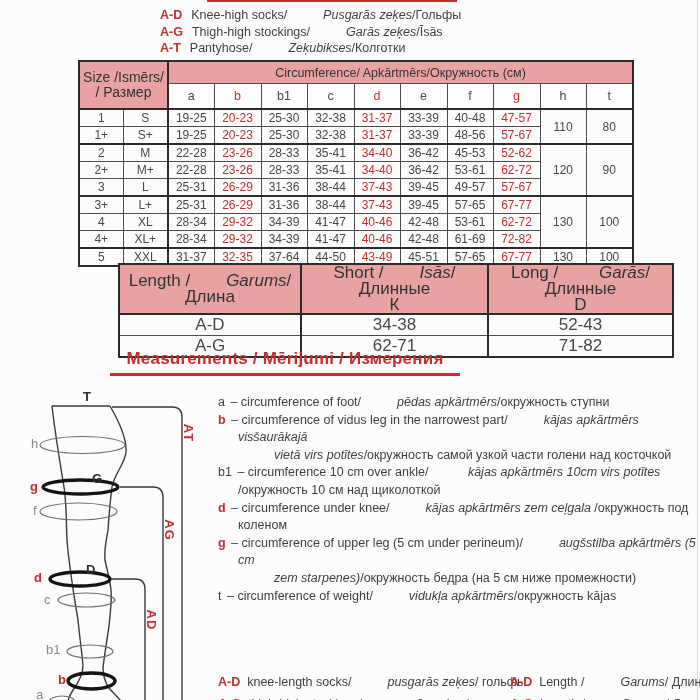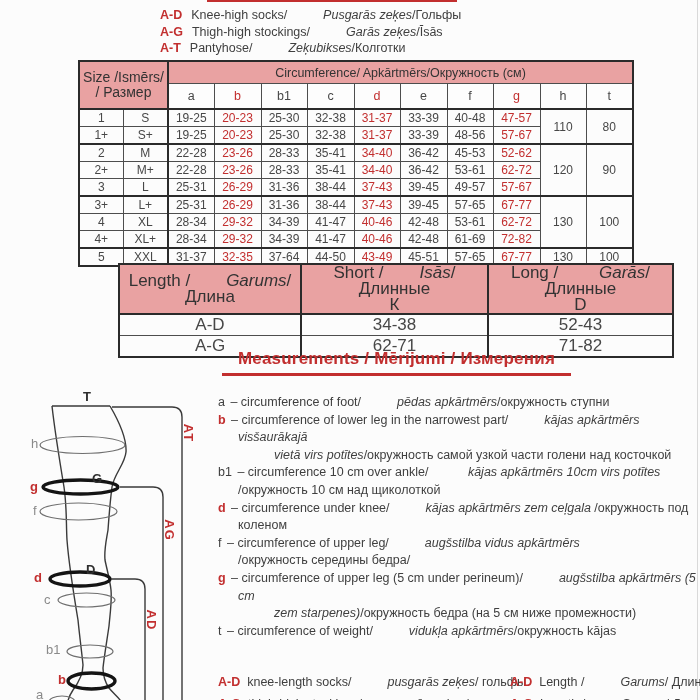--- a/index.html
+++ b/index.html
@@ -36,21 +36,21 @@
   .size-table .sep-r{border-right:2px solid var(--border-thick);}
   .size-table .size-head{border-right:2px solid var(--border-thick);}
   .size-table td.red,.size-table th.red{color:var(--red);}
 
   
   .length-table{position:absolute;left:78px;top:263px;width:554px;font-size:17px;color:#474747;border:2px solid var(--border-thick);margin-left:40px;}
   .length-table th{background:var(--pink);color:#333;font-weight:normal;height:34px;border:2px solid var(--border-thick);text-align:center;vertical-align:middle;line-height:16px;padding:0;}
   .length-table td{border:1px solid var(--border);border-left:2px solid var(--border-thick);border-right:2px solid var(--border-thick);text-align:center;height:19px;padding:0;}
 
   
-  .m-title-wrap{position:absolute;left:17px;top:349px;width:554px;text-align:right;}
+  .m-title-wrap{position:absolute;left:8px;top:349px;width:554px;text-align:center;}
   .m-title{display:inline-block;font-size:17px;font-weight:bold;color:var(--red);border-bottom:3px solid var(--red);padding:0 16px 4px 16px;letter-spacing:.2px;}
 
   
   .m-list{position:absolute;left:218px;top:394px;width:478px;font-size:12.5px;line-height:17.6px;color:var(--ink);}
   .m-item{padding-left:20px;text-indent:-20px;}
   .m-key{margin-right:2px;}
   .m-key.red{color:var(--red);font-weight:bold;}
 
   
   .b-legend{position:absolute;font-size:12.5px;line-height:22px;color:var(--ink);white-space:nowrap;}
@@ -296,24 +296,23 @@
     <text class="lbl-gray" x="38" y="266">b1</text>
     <text class="lbl-red" x="50" y="296">b</text>
     <text class="lbl-gray" x="28" y="311">a</text>
     <text class="lbl-bracket" transform="rotate(90 176 45)" x="176" y="45" text-anchor="middle">AT</text>
     <text class="lbl-bracket" transform="rotate(90 157 142)" x="157" y="142" text-anchor="middle">AG</text>
     <text class="lbl-bracket" transform="rotate(90 139 232)" x="139" y="232" text-anchor="middle">AD</text>
   </svg>
 
   <div id="m-list" class="m-list">
       <div class="m-item"><span class="m-key">a</span><span> – circumference of foot/</span><span class="it ">pēdas apkārtmērs</span><span>/окружность ступни</span></div>
-      <div class="m-item"><span class="m-key red">b</span><span> – circumference of lower leg in the narrowest part/</span><span class="it ">kājas apkārtmērs visšaurākajā</span><br><span class="it ">vietā virs potītes</span><span>/окружность самой узкой части голени над косточкой</span></div>
+      <div class="m-item"><span class="m-key red">b</span><span> – circumference of vidus leg in the narrowest part/</span><span class="it ">kājas apkārtmērs visšaurākajā</span><br><span class="it ">vietā virs potītes</span><span>/окружность самой узкой части голени над косточкой</span></div>
       <div class="m-item"><span class="m-key">b1</span><span> – circumference 10 cm over ankle/ </span><span class="it ">kājas apkārtmērs 10cm virs potītes</span><br><span>/окружность 10 см над щиколоткой</span></div>
       <div class="m-item"><span class="m-key red">d</span><span> – circumference under knee/</span><span class="it ">kājas apkārtmērs zem ceļgala</span><span> /окружность под коленом</span></div>
-      <div class="m-item"><span class="m-key">f</span><span> – circumference of upper leg/</span><span class="it ">augšstilba vidus apkārtmērs</span><br><span>/окружность середины бедра/</span></div>
       <div class="m-item"><span class="m-key red">g</span><span> – circumference of upper leg (5 cm under perineum)/</span><span class="it ">augšstilba apkārtmērs (5 cm</span><br><span class="it ">zem starpenes)</span><span>/окружность бедра (на 5 см ниже промежности)</span></div>
       <div class="m-item"><span class="m-key">t</span><span> – circumference of weight/</span><span class="it ">vidukļa apkārtmērs</span><span>/окружность kājas</span></div>
     </div>
 
   <div id="bl-left" class="b-legend">
       <div class="bl-row"><span class="b-code">A-D</span><span class="bl-text"><span>knee-length socks/</span><span class="it ">pusgarās zeķes</span><span>/ гольфы</span></span></div>
       <div class="bl-row"><span class="b-code">A-G</span><span class="bl-text"><span>thigh-high stockings/</span><span class="it ">garās zeķes</span><span>/ чулки</span></span></div>
     </div>
   <div id="bl-right" class="b-legend">
       <div class="bl-row"><span class="b-code">A-D</span><span class="bl-text"><span>Length /</span><span class="it ">Garums</span><span>/ Длина</span></span></div>

